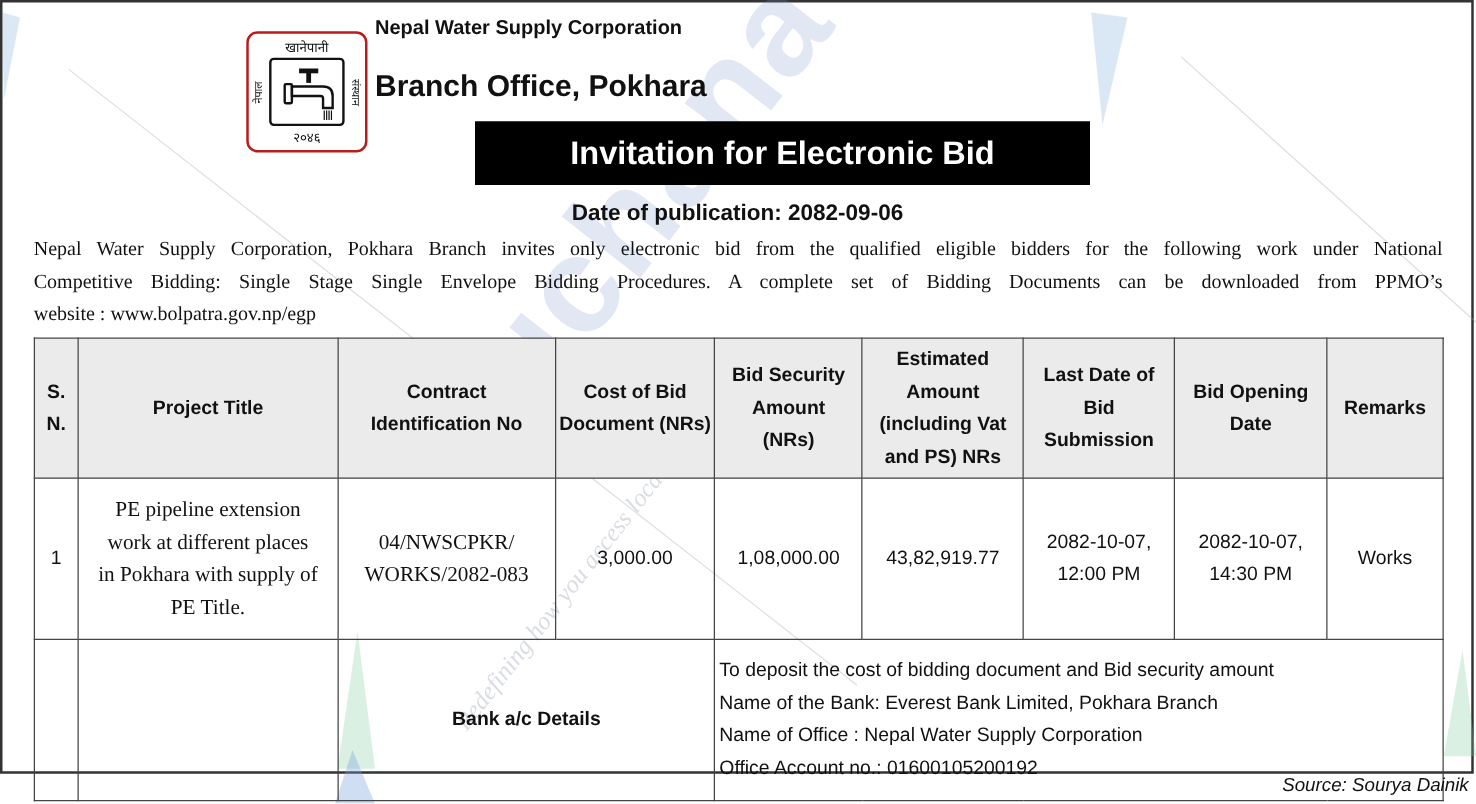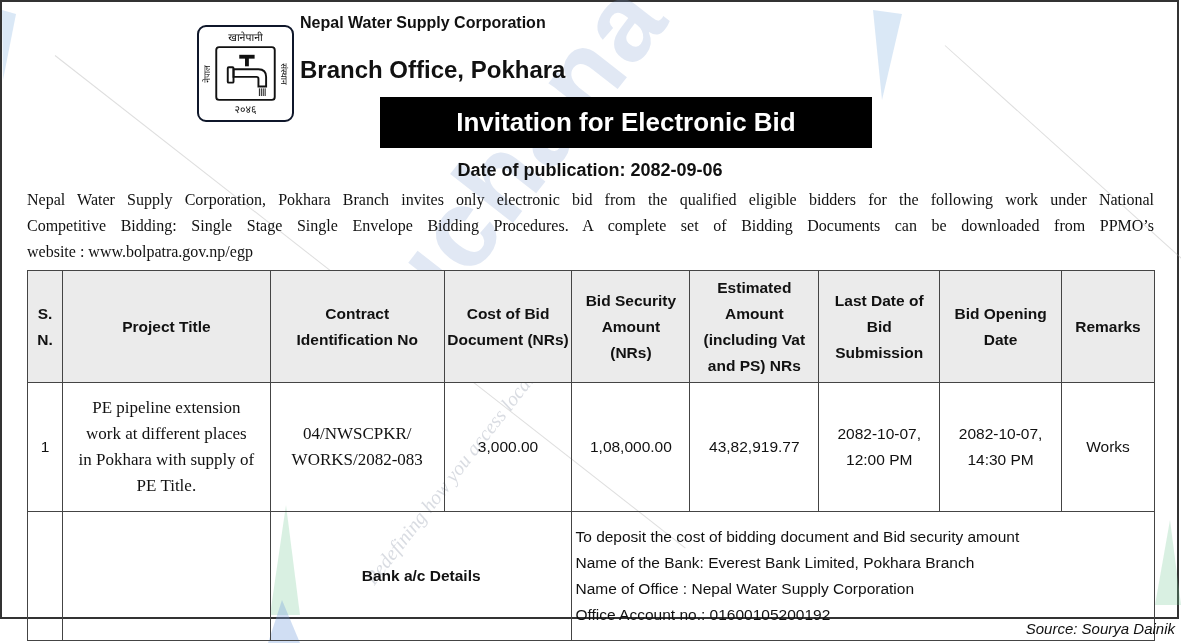--- a/index.html
+++ b/index.html
@@ -21,21 +21,21 @@
     .wm-sub {
       position: absolute; left: 360px; top: 575px; transform: rotate(-52deg);
       transform-origin: left top; font-family: "Liberation Serif", serif; font-style: italic;
       font-size: 20px; color: rgba(120,130,150,0.28); white-space: nowrap;
     }
     .wm-line { position: absolute; height: 1px; background: rgba(160,160,160,0.35); transform-origin: left center; }
 
     
     .logo {
       position: absolute; left: 197px; top: 25px; width: 97px; height: 97px;
-      border: 2px solid #0f172a; border-radius: 9px; background: #fff;
+      border: 2px solid #b91c1c; border-radius: 9px; background: #fff;
     }
     .logo svg { width: 100%; height: 100%; }
 
     .hdr-title {
       position: absolute; left: 300px; width: 580px; top: 14px; text-align: left;
       font-family: "Liberation Sans", sans-serif; font-weight: bold; font-size: 16px; color: #111;
     }
     .hdr-sub {
       position: absolute; left: 300px; width: 580px; top: 56px; text-align: left;
       font-family: "Liberation Sans", sans-serif; font-weight: bold; font-size: 24px; color: #111;

